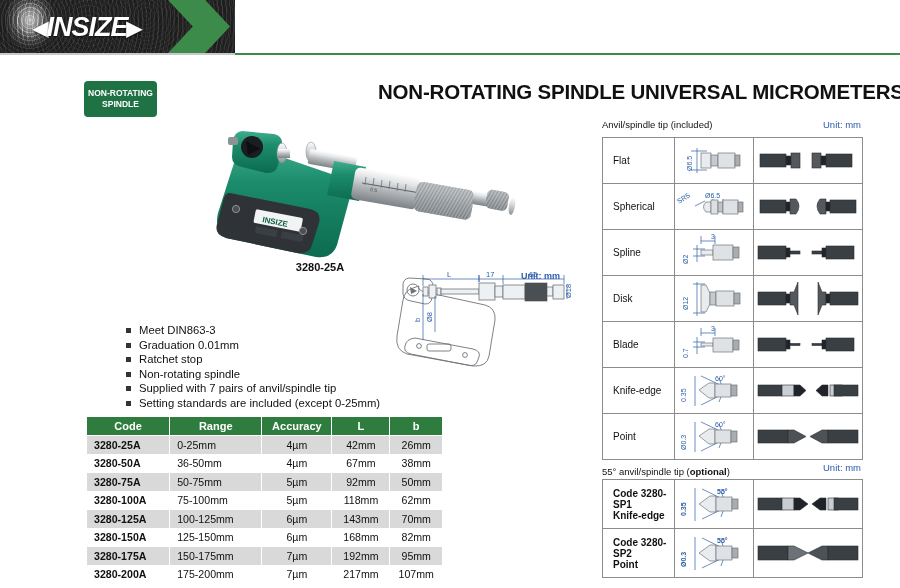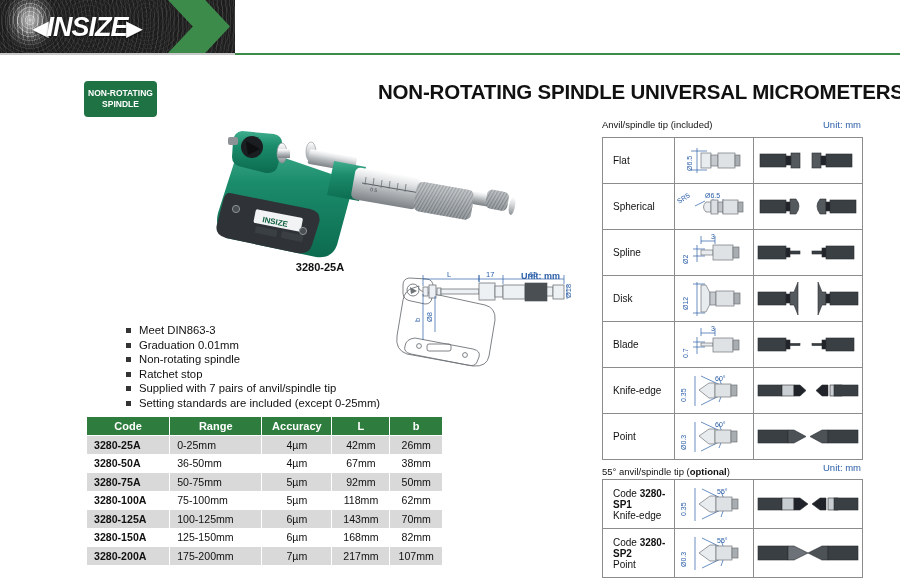--- a/index.html
+++ b/index.html
@@ -131,21 +131,21 @@
     position:absolute; border-collapse:collapse; background:#fff;
   }
   .tip-table td { border:1px solid #8c8c8c; }
   .tip-table td.lbl {
     width:72px; font-size:10px; color:#111; padding-left:10px;
   }
   .tip-table td.dim { width:78px; padding:0; }
   .tip-table td.pair { width:108px; padding:0; }
 
   #tips-included { left:602px; top:137px; }
-  #tips-optional { left:602px; top:479px; }
+  #tips-optional { left:602px; top:479px;font-weight:bold; }
 
   .cellsvg { display:block; }
 
   .note-b { font-weight:bold; }
 </style>
 </head>
 <body>
 
 <div id="header">
   <div id="header-photo"></div>
@@ -242,22 +242,22 @@
     <rect x="298" y="84" width="22" height="19" rx="5" fill="url(#knurl)" transform="rotate(10 298 84)"></rect>
     <rect x="298" y="84" width="22" height="19" rx="5" fill="url(#gSteel)" opacity=".3" transform="rotate(10 298 84)"></rect>
     <ellipse cx="322" cy="101" rx="3" ry="9" fill="url(#gSteelLt)" transform="rotate(10 322 101)"></ellipse>
   </svg>
 </div>
 <div id="photo-caption">3280-25A</div>
 
 <ul id="features">
   <li>Meet DIN863-3</li>
   <li>Graduation 0.01mm</li>
+  <li>Ratchet stop</li>
   <li>Non-rotating spindle</li>
-  <li>Ratchet stop</li>
   <li>Supplied with 7 pairs of anvil/spindle tip</li>
   <li>Setting standards are included (except 0-25mm)</li>
   <li>
     <br>
     <span><span>(code </span><b class="note-b">3280-SP1</b><span> and </span><b class="note-b">3280-SP2</b><span>)</span></span>
   </li>
 </ul>
 
 <table id="spec-table">
   <thead>
@@ -304,20 +304,27 @@
       <td>6µm</td>
       <td>143mm</td>
       <td>70mm</td>
     </tr>
     <tr>
       <td class="code">3280-150A</td>
       <td class="range">125-150mm</td>
       <td>6µm</td>
       <td>168mm</td>
       <td>82mm</td>
+    </tr>
+    <tr>
+      <td class="code">3280-175A</td>
+      <td class="range">150-175mm</td>
+      <td>7µm</td>
+      <td>192mm</td>
+      <td>95mm</td>
     </tr>
     <tr>
       <td class="code">3280-200A</td>
       <td class="range">175-200mm</td>
       <td>7µm</td>
       <td>217mm</td>
       <td>107mm</td>
     </tr>
   </tbody>
 </table>

